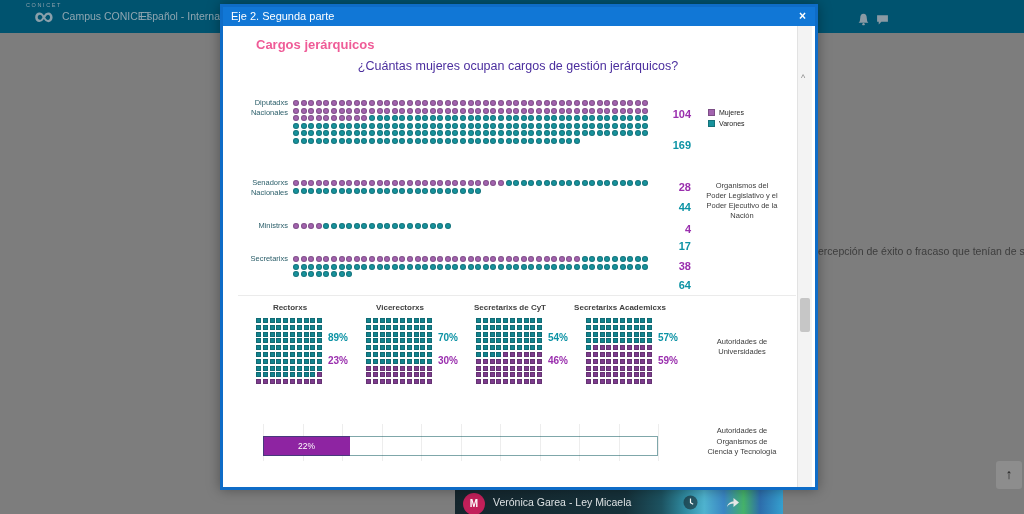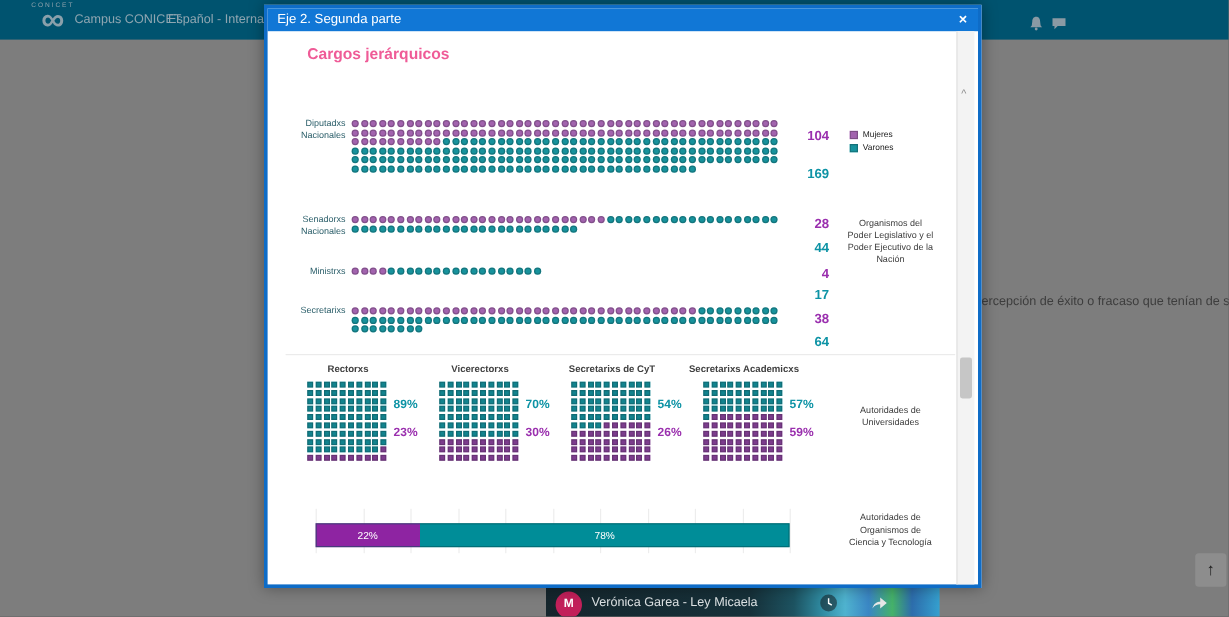--- a/index.html
+++ b/index.html
@@ -87,20 +87,21 @@
     </svg>
   </div>
 
   <div id="modal">
     <div id="modal-bar">
       <div id="modal-title">Eje 2. Segunda parte</div>
       <div id="modal-close">×</div>
     </div>
 
     <div id="heading">Cargos jerárquicos</div>
+    <div id="chart-title">¿Cuántas mujeres ocupan cargos de gestión jerárquicos?</div>
 
     <div id="legend">
       <div class="leg-row">
         <span class="leg-sw" id="sw-mujeres" style="background: rgb(162, 99, 174);"></span>
         <span>Mujeres</span>
       </div>
       <div class="leg-row">
         <span class="leg-sw" id="sw-varones" style="background: rgb(23, 146, 156);"></span>
         <span>Varones</span>
       </div>
@@ -916,21 +917,21 @@
           <span class="cell" style="background: rgb(124, 60, 141);"></span>
           <span class="cell" style="background: rgb(124, 60, 141);"></span>
           <span class="cell" style="background: rgb(124, 60, 141);"></span>
           <span class="cell" style="background: rgb(124, 60, 141);"></span>
           <span class="cell" style="background: rgb(124, 60, 141);"></span>
           <span class="cell" style="background: rgb(124, 60, 141);"></span>
           <span class="cell" style="background: rgb(124, 60, 141);"></span>
           <span class="cell" style="background: rgb(124, 60, 141);"></span>
         </div>
         <div style="position: absolute; left: 545px; top: 329px; font: bold 10px &quot;Liberation Sans&quot;, sans-serif; color: rgb(13, 147, 165);">54%</div>
-        <div style="position: absolute; left: 545px; top: 352px; font: bold 10px &quot;Liberation Sans&quot;, sans-serif; color: rgb(154, 47, 174);">26%</div>
+        <div style="position: absolute; left: 545px; top: 352px; font: bold 10px &quot;Liberation Sans&quot;, sans-serif; color: rgb(154, 47, 174);">46%</div>
         <div style="position: absolute; left: 562px; top: 300px; width: 110px; text-align: center; font: 600 8px &quot;Liberation Sans&quot;, sans-serif; color: rgb(65, 65, 65);">Secretarixs Academicxs</div>
         <div style="position: absolute; left: 583px; top: 315px; width: 68px; display: flex; flex-wrap: wrap; align-content: flex-start;">
           <span class="cell" style="background: rgb(18, 131, 142);"></span>
           <span class="cell" style="background: rgb(18, 131, 142);"></span>
           <span class="cell" style="background: rgb(18, 131, 142);"></span>
           <span class="cell" style="background: rgb(18, 131, 142);"></span>
           <span class="cell" style="background: rgb(18, 131, 142);"></span>
           <span class="cell" style="background: rgb(18, 131, 142);"></span>
           <span class="cell" style="background: rgb(18, 131, 142);"></span>
           <span class="cell" style="background: rgb(18, 131, 142);"></span>
@@ -1034,21 +1035,20 @@
         <div style="position: absolute; left: 339px; top: 421px; width: 1px; height: 37px; background: rgb(237, 237, 237);"></div>
         <div style="position: absolute; left: 378.5px; top: 421px; width: 1px; height: 37px; background: rgb(237, 237, 237);"></div>
         <div style="position: absolute; left: 418px; top: 421px; width: 1px; height: 37px; background: rgb(237, 237, 237);"></div>
         <div style="position: absolute; left: 457.5px; top: 421px; width: 1px; height: 37px; background: rgb(237, 237, 237);"></div>
         <div style="position: absolute; left: 497px; top: 421px; width: 1px; height: 37px; background: rgb(237, 237, 237);"></div>
         <div style="position: absolute; left: 536.5px; top: 421px; width: 1px; height: 37px; background: rgb(237, 237, 237);"></div>
         <div style="position: absolute; left: 576px; top: 421px; width: 1px; height: 37px; background: rgb(237, 237, 237);"></div>
         <div style="position: absolute; left: 615.5px; top: 421px; width: 1px; height: 37px; background: rgb(237, 237, 237);"></div>
         <div style="position: absolute; left: 655px; top: 421px; width: 1px; height: 37px; background: rgb(237, 237, 237);"></div>
         <div style="position: absolute; left: 260px; top: 433px; width: 86.9px; height: 20px; background: rgb(142, 36, 162); color: rgb(255, 255, 255); font: 8.5px / 20px &quot;Liberation Sans&quot;, sans-serif; text-align: center;">22%</div>
-        <div style="position: absolute; left: 346.9px; top: 433px; width: 308.1px; height: 20px; background: rgb(0, 141, 152); color: rgb(255, 255, 255); font: 8.5px / 20px &quot;Liberation Sans&quot;, sans-serif; text-align: center;">78%</div>
         <div style="position: absolute; left: 260px; top: 433px; width: 393px; height: 18px; border: 1px solid rgba(0, 80, 85, 0.5); pointer-events: none;"></div>
       </div>
 
     <div id="msb">
       <div class="arr">^</div>
       <div class="thumb"></div>
     </div>
 
   </div>
 

